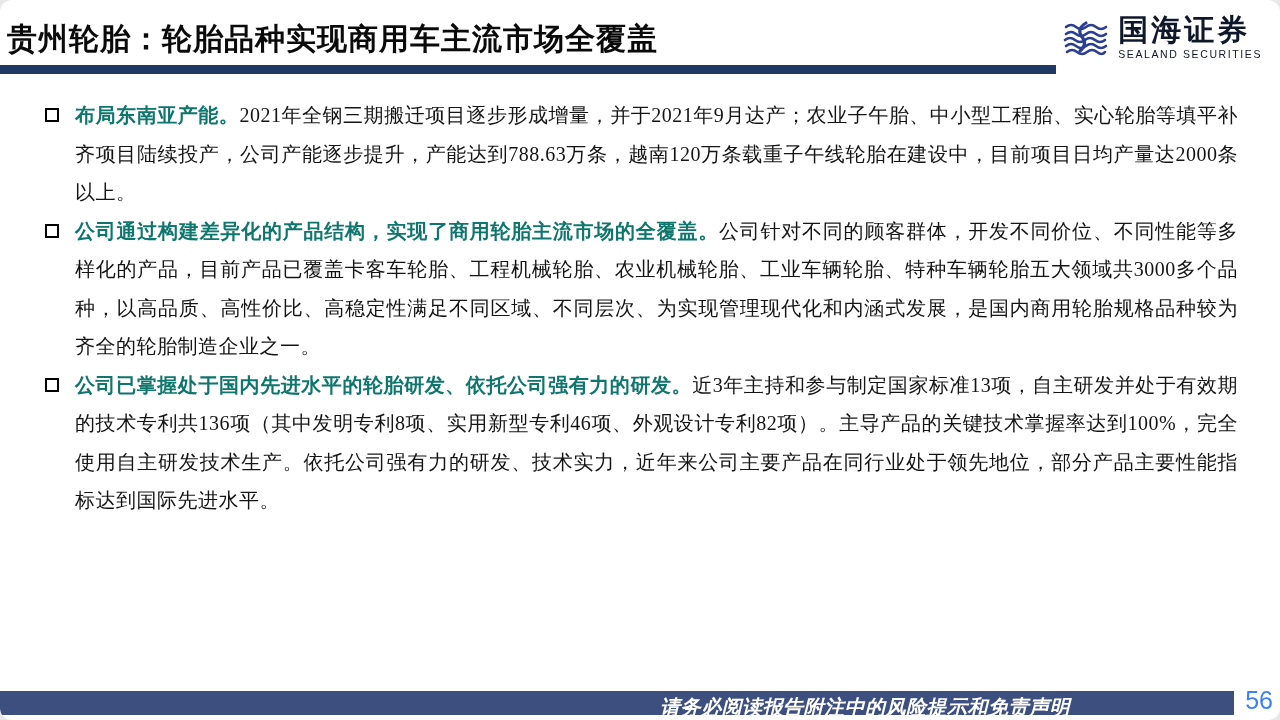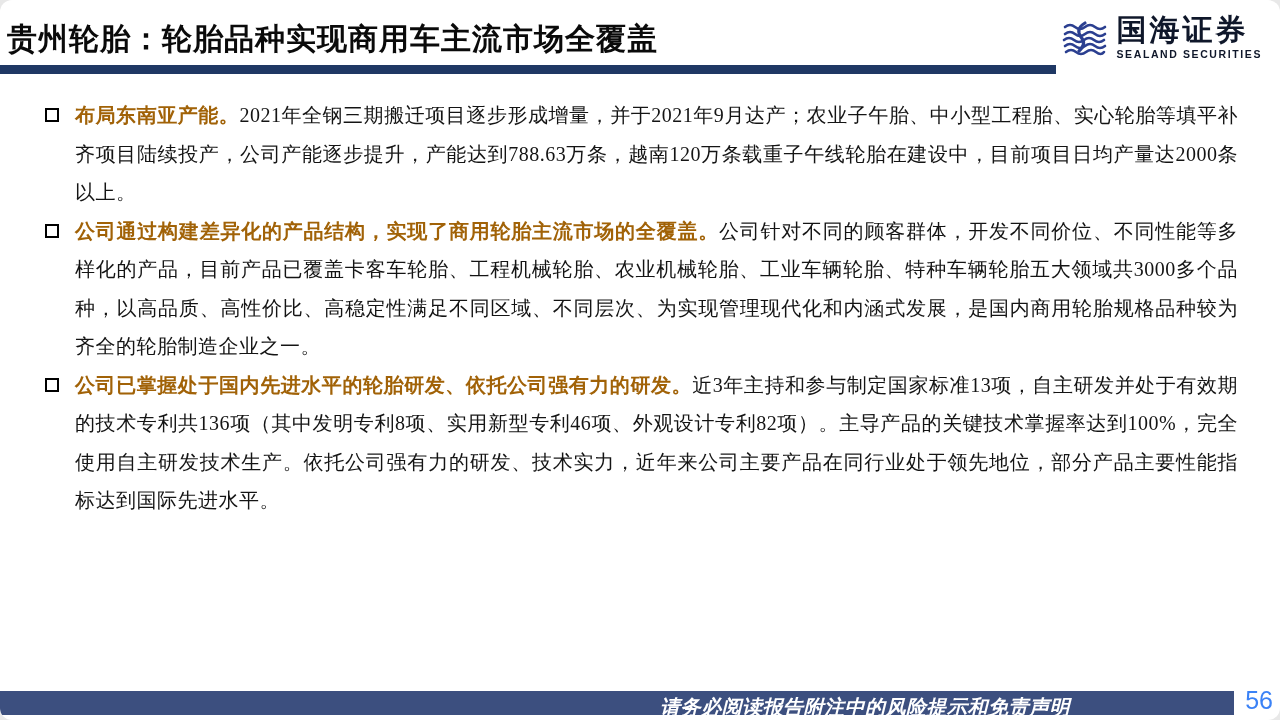--- a/index.html
+++ b/index.html
@@ -44,21 +44,21 @@
   .logo-text { display: flex; flex-direction: column; align-items: flex-start; line-height: 1; }
   .logo-cn {
     font-family: "Liberation Serif", "DejaVu Serif", serif;
     font-weight: bold;
     font-size: 30px;
     letter-spacing: 3px;
     white-space: nowrap;
   }
   .logo-en {
     font-family: "Liberation Sans", "DejaVu Sans", sans-serif;
-    font-weight: bold;
+    font-weight: normal;
     font-size: 10.5px;
     letter-spacing: 1.6px;
     margin-top: 4px;
     white-space: nowrap;
   }
 
   
   .content {
     position: absolute;
     left: 45px; top: 96px;
@@ -76,21 +76,21 @@
     margin-right: 16px;
     background: transparent;
   }
   .bullet-text {
     font-size: 20px;
     line-height: 38.5px;
     color: #141414;
     text-align: justify;
     letter-spacing: 0.5px;
   }
-  .bullet-lead { font-weight: bold; color: #a16207; }
+  .bullet-lead { font-weight: bold; color: #0f766e; }
 
   
   .footer-band {
     position: absolute;
     left: 0; top: 691px;
     width: 1234px; height: 24px;
     background: #3c4f7f;
   }
   .footer-disclaimer {
     position: absolute;

